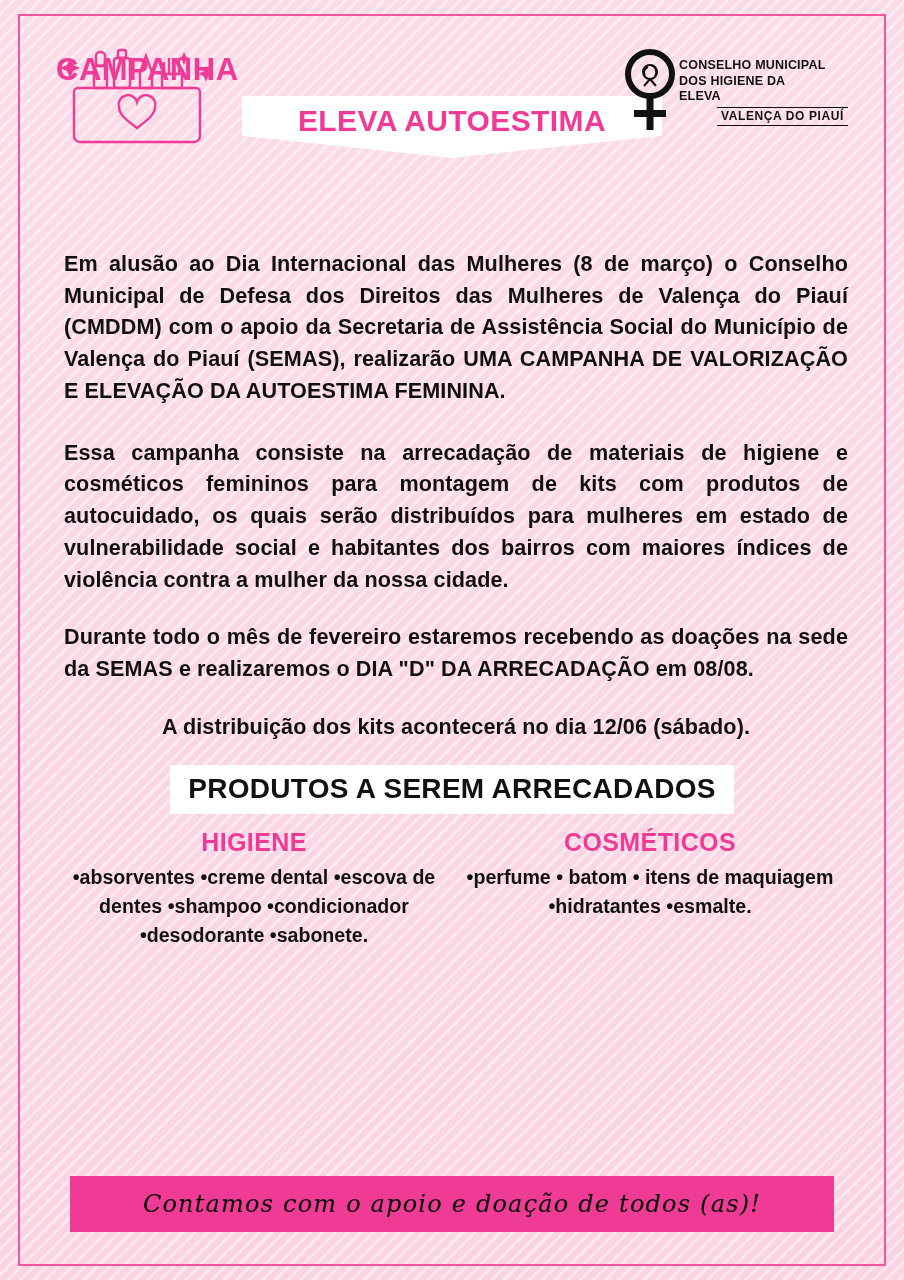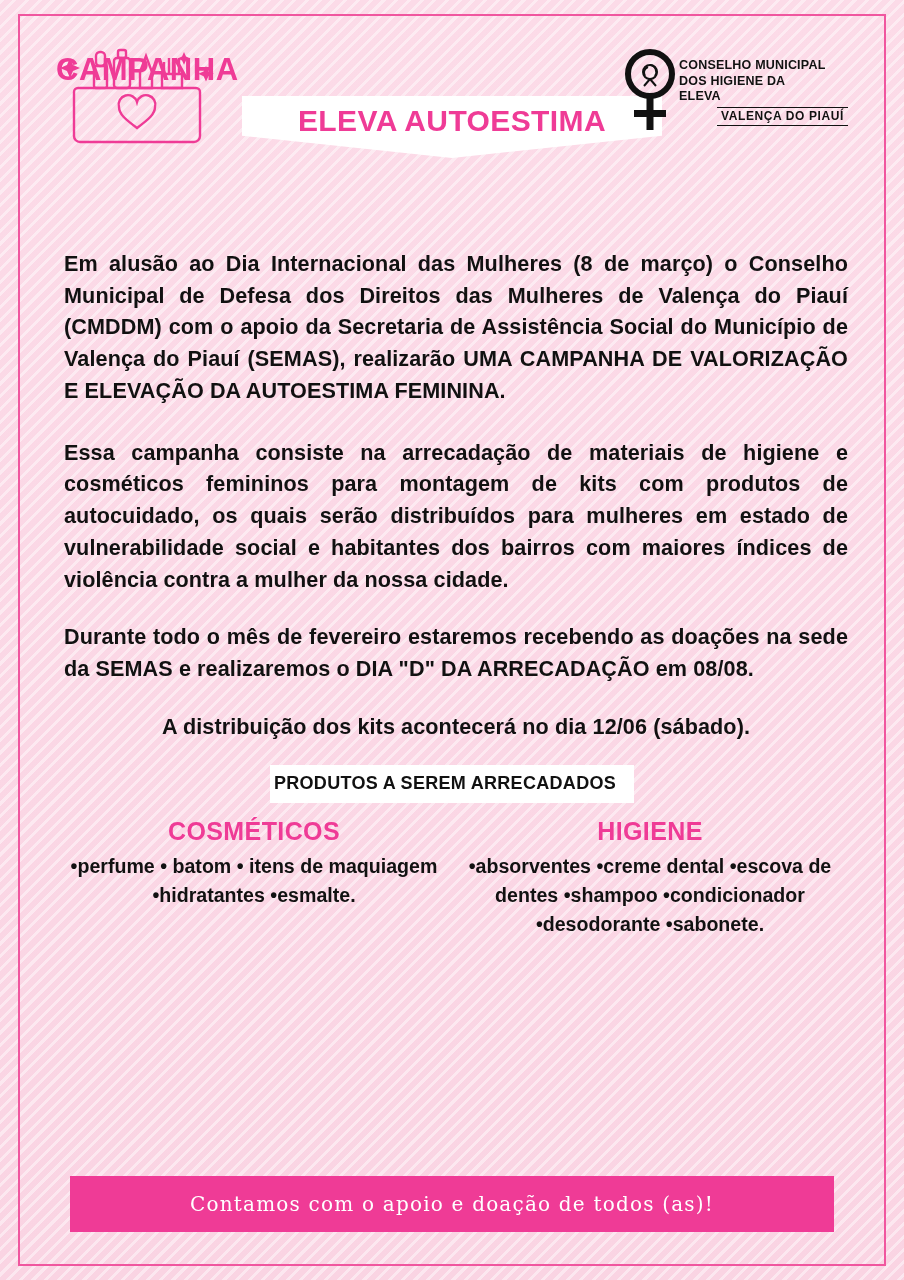--- a/index.html
+++ b/index.html
@@ -145,23 +145,23 @@
 
   
   .products-title-wrap {
     text-align: center;
     margin-top: 6px;
   }
   .products-title {
     display: inline-block;
     background: #ffffff;
     color: #111;
-    font-size: 18px;
-    font-weight: bold;
-    padding: 8px 18px 9px 4px;
+    font-size: 28px;
+    font-weight: bold;
+    padding: 8px 18px 9px 18px;
     letter-spacing: 0.3px;
   }
   .cols {
     display: flex;
     margin-top: 14px;
   }
   .col {
     flex: 1 1 50%;
     text-align: center;
   }
@@ -185,23 +185,24 @@
     left: 56px;
     right: 56px;
     bottom: 34px;
     background: #ef3b96;
     height: 56px;
     display: flex;
     align-items: center;
     justify-content: center;
   }
   .footer-text {
-    color: #ffffff;
+    color: #000000;
     font-family: "DejaVu Serif", serif;
-    font-size: 20px;
+    font-style: italic;
+    font-size: 24px;
     letter-spacing: 1.2px;
   }
 </style>
 </head>
 <body>
 
 <div class="poster">
   <div class="frame"></div>
   <div class="inner">
 
@@ -266,27 +267,27 @@
       <p>Durante todo o mês de fevereiro estaremos recebendo as doações na sede da SEMAS e realizaremos o  DIA "D" DA ARRECADAÇÃO em 08/08.</p>
       <p class="center">A distribuição dos kits acontecerá no dia 12/06 (sábado).</p>
     </div>
 
     <div class="products-title-wrap">
       <span class="products-title">PRODUTOS A SEREM ARRECADADOS</span>
     </div>
 
     <div class="cols">
       <div class="col">
+        <div class="col-title">HIGIENE</div>
+        <div class="col-list">•absorventes •creme dental •escova de dentes •shampoo •condicionador •desodorante •sabonete.</div>
+      </div>
+      <div class="col">
         <div class="col-title">COSMÉTICOS</div>
         <div class="col-list">•perfume • batom • itens de maquiagem •hidratantes •esmalte.</div>
       </div>
-      <div class="col">
-        <div class="col-title">HIGIENE</div>
-        <div class="col-list">•absorventes •creme dental •escova de dentes •shampoo •condicionador •desodorante •sabonete.</div>
-      </div>
     </div>
 
     <div class="footer">
       <div class="footer-text">Contamos com o apoio e doação de todos (as)!</div>
     </div>
 
   </div>
 </div>
 
 </body></html>

